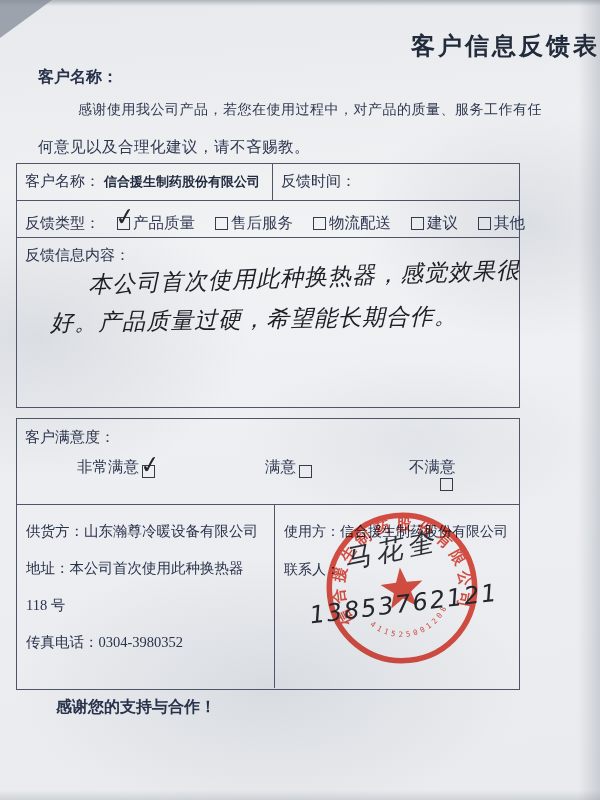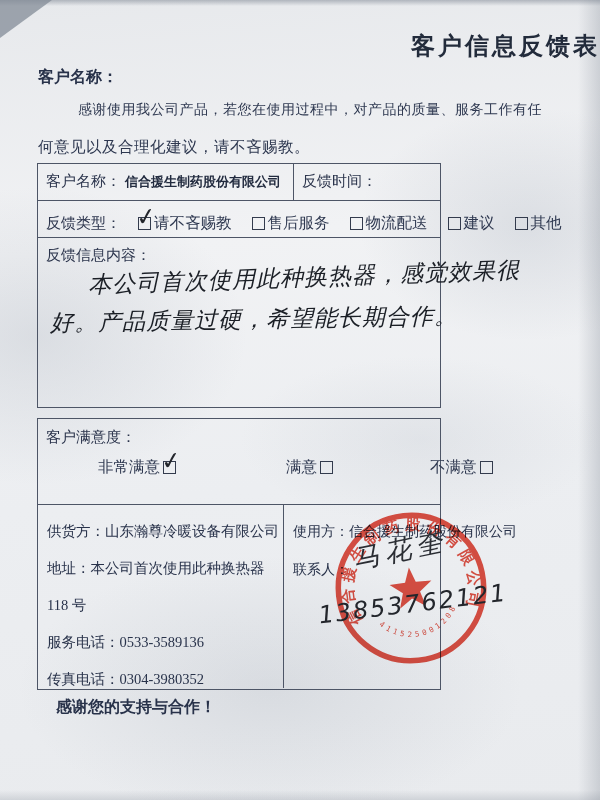--- a/index.html
+++ b/index.html
@@ -30,21 +30,21 @@
     background:linear-gradient(0deg,rgba(130,138,150,.25),transparent);}
 
   .title{
     position:absolute;top:30px;left:0;width:100%;text-align:right;
     font-size:24px;font-weight:700;letter-spacing:3px;color:#222b3b;
   }
   .salutation{position:absolute;top:67px;left:38px;font-size:16px;font-weight:700;color:#28324a;}
   .intro1{position:absolute;top:101px;left:78px;font-size:14px;letter-spacing:.5px;white-space:nowrap;}
   .intro2{position:absolute;top:137px;left:38px;font-size:15.5px;letter-spacing:.5px;}
 
-  .tbl{position:absolute;left:37px;width:404px;border:1.5px solid #4d5566;box-sizing:border-box;}
+  .tbl{position:absolute;left:16px;width:504px;border:1.5px solid #4d5566;box-sizing:border-box;}
   .tbl-a{top:163px;height:245px;}
   .tbl-b{top:418px;height:272px;}
 
   .row1{display:flex;height:36px;border-bottom:1px solid #4d5566;}
   .cell-name{width:256px;border-right:1px solid #4d5566;padding:8px 4px 0 8px;box-sizing:border-box;white-space:nowrap;}
   .cell-time{flex:1;padding:8px 4px 0 8px;}
   .lbl{font-size:15px;color:#2b344c;}
   .val-bold{font-size:13px;font-weight:700;margin-left:4px;color:#222b3f;}
 
   .row2{height:37px;border-bottom:1px solid #4d5566;padding:9px 0 0 8px;box-sizing:border-box;
@@ -57,24 +57,24 @@
     content:"✓";position:absolute;left:-3px;top:-13px;font-size:24px;line-height:1;
     color:#23262c;transform:rotate(-8deg);font-family:"DejaVu Sans",sans-serif;
   }
   .row3{padding:8px 8px 0 8px;}
   .hw{font-style:italic;color:#1b1f26;font-family:"DejaVu Sans",sans-serif;white-space:nowrap;}
   .hw-line1{position:absolute;top:262px;left:88px;font-size:23px;letter-spacing:1px;transform:rotate(-2deg);}
   .hw-line2{position:absolute;top:304px;left:50px;font-size:23px;letter-spacing:1px;transform:rotate(-1deg);}
 
   .sat{height:86px;border-bottom:1px solid #4d5566;position:relative;padding:9px 0 12px 8px;box-sizing:border-box;}
   .sat-opts{position:absolute;top:38px;left:0;width:100%;font-size:15.5px;white-space:nowrap;}
-  .sat-opt{position:absolute;display:inline-flex;align-items:center;}
+  .sat-opt{position:absolute;display:inline-flex;align-items:flex-end;}
   .sat-opt.o0{left:60px;}
   .sat-opt.o1{left:248px;}
-  .sat-opt.o2{left:392px;}
+  .sat-opt.o2{left:392px;flex-direction:column;}
 
   .bottom{display:flex;height:183px;}
   .cell-supplier{width:258px;border-right:1px solid #4d5566;box-sizing:border-box;
        padding:8px 4px 0 9px;font-size:14.5px;line-height:37px;white-space:nowrap;color:#28324a;}
   .cell-user{flex:1;position:relative;padding:8px 4px 0 9px;box-sizing:border-box;
        font-size:14px;line-height:38px;white-space:nowrap;color:#28324a;}
 
   .stamp{position:absolute;left:48px;top:4px;width:158px;height:158px;
          mix-blend-mode:multiply;opacity:.88;transform:rotate(-6deg);}
   .sig{position:absolute;left:68px;top:26px;font-size:27px;letter-spacing:5px;
@@ -104,21 +104,21 @@
       <span class="lbl">客户名称：</span><span class="val-bold">信合援生制药股份有限公司</span>
     </div>
     <div class="cell-time">
       <span class="lbl">反馈时间：</span><span></span>
     </div>
   </div>
   <div class="row2">
     <span class="lbl">反馈类型：</span>
     <span class="opt">
         <span class="box checked"></span>
-        <span>请不吝赐教</span>
+        <span>产品质量</span>
       </span>
     <span class="opt">
         <span class="box"></span>
         <span>售后服务</span>
       </span>
     <span class="opt">
         <span class="box"></span>
         <span>物流配送</span>
       </span>
     <span class="opt">
@@ -154,21 +154,20 @@
           <span>不满意</span>
           <span class="box"></span>
         </span>
     </div>
   </div>
   <div class="bottom">
     <div class="cell-supplier">
       <div>供货方：山东瀚尊冷暖设备有限公司</div>
       <div>地址：本公司首次使用此种换热器</div>
       <div>118 号</div>
-      <div>服务电话：0533-3589136</div>
       <div>传真电话：0304-3980352</div>
     </div>
     <div class="cell-user">
       <div>使用方：信合援生制药股份有限公司</div>
       <div>联系人：</div>
 
       <svg class="stamp" viewBox="0 0 200 200">
         <circle cx="100" cy="100" r="92" fill="none" stroke="#df3a2b" stroke-width="7"></circle>
         <polygon fill="#df3a2b" points="100,74 106.8,92.7 126.6,93.3 110.9,105.6 116.5,124.7 100,113.5 83.5,124.7 89.1,105.6 73.4,93.3 93.2,92.7"></polygon>
         <defs>

